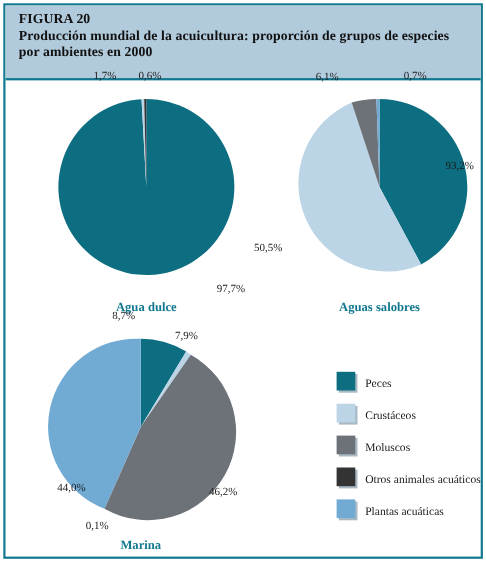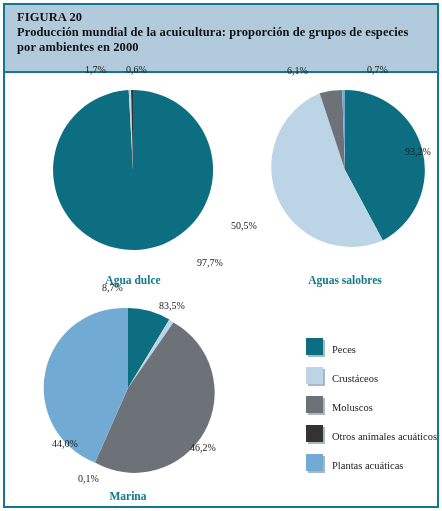--- a/index.html
+++ b/index.html
@@ -149,21 +149,21 @@
     <div class="pie-block" style="left:18px; top:240px; width:180px; height:200px;">
       <svg class="pie-svg" width="180" height="180" viewBox="0 0 180 180">
 
         <path d="M 90 90 L 90.00 10.00 A 80 80 0 0 1 131.29 21.61 Z" fill="#0c6e80"></path>
         <path d="M 90 90 L 131.29 21.61 A 80 80 0 0 1 135.44 24.57 Z" fill="#bcd5e6"></path>
         <path d="M 90 90 L 135.44 24.57 A 80 80 0 0 1 57.42 164.75 Z" fill="#6d7278"></path>
         <path d="M 90 90 L 57.42 164.75 A 80 80 0 0 1 57.00 164.56 Z" fill="#333333"></path>
         <path d="M 90 90 L 57.00 164.56 A 80 80 0 0 1 90.00 10.00 Z" fill="#71abd4"></path>
       </svg>
       <div class="pct" style="left:64px;  top:-16px;">8,7%</div>
-      <div class="pct" style="left:121px; top:2px;">83,5%</div>
+      <div class="pct" style="left:121px; top:2px;">7,9%</div>
       <div class="pct" style="left:152px; top:116px;margin-top:28px;">46,2%</div>
       <div class="pct" style="left:-18px; top:140px;margin-left:32px;">44,0%</div>
       <div class="pct" style="left:40px;  top:175px;text-align:right;">0,1%</div>
       <div class="pie-caption" style="left:0; top:192px; width:180px;">Marina</div>
     </div>
 
     <div class="legend">
       <div class="legend-row">
         <span class="legend-swatch" style="background:#0c6e80;"></span>
         <span class="legend-label">Peces</span>

